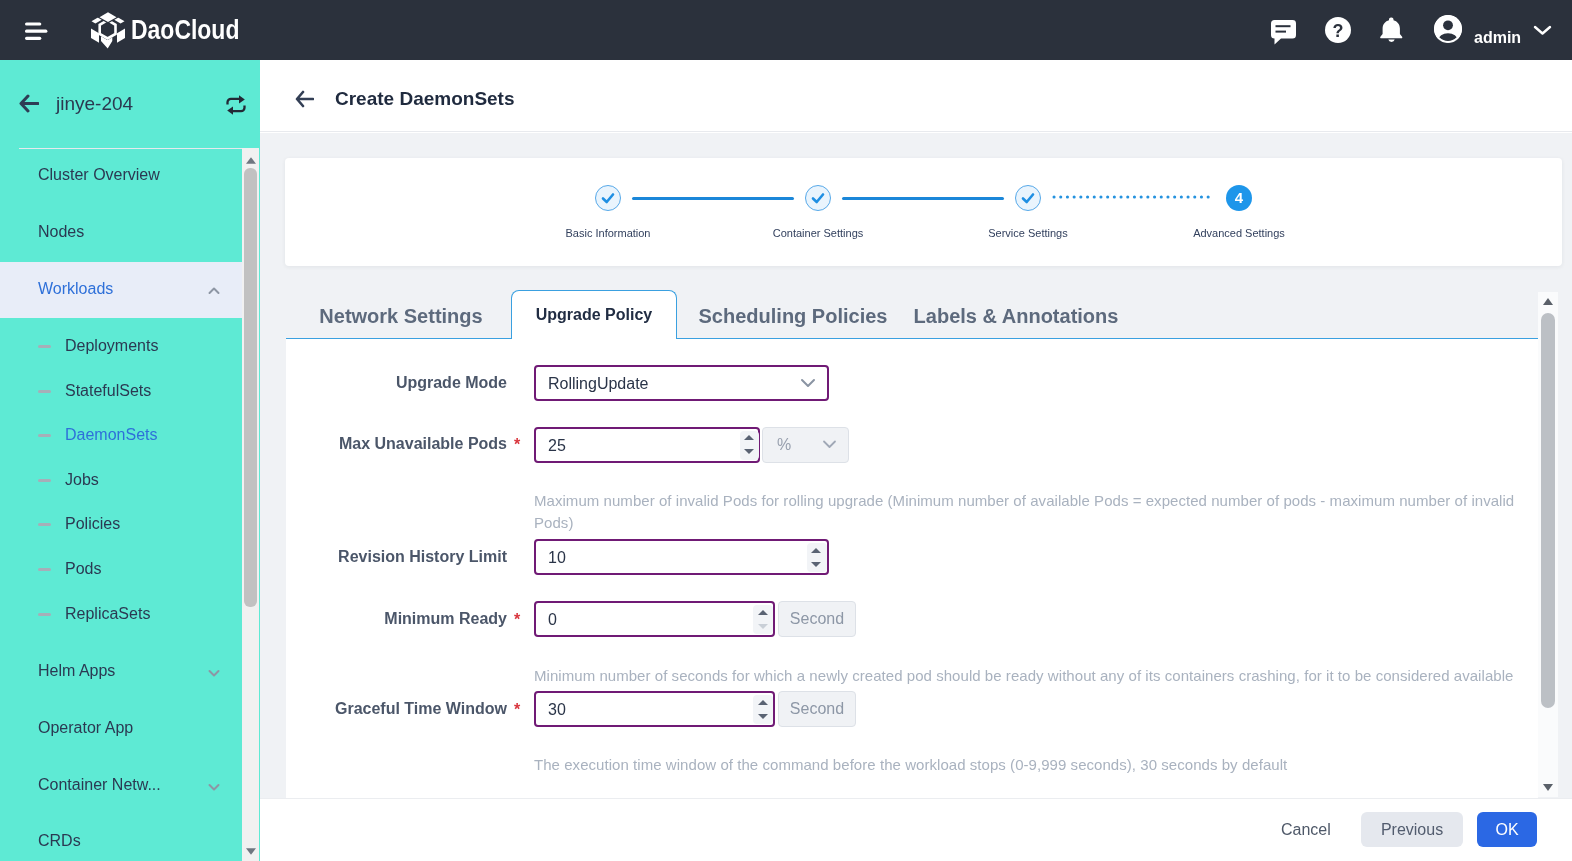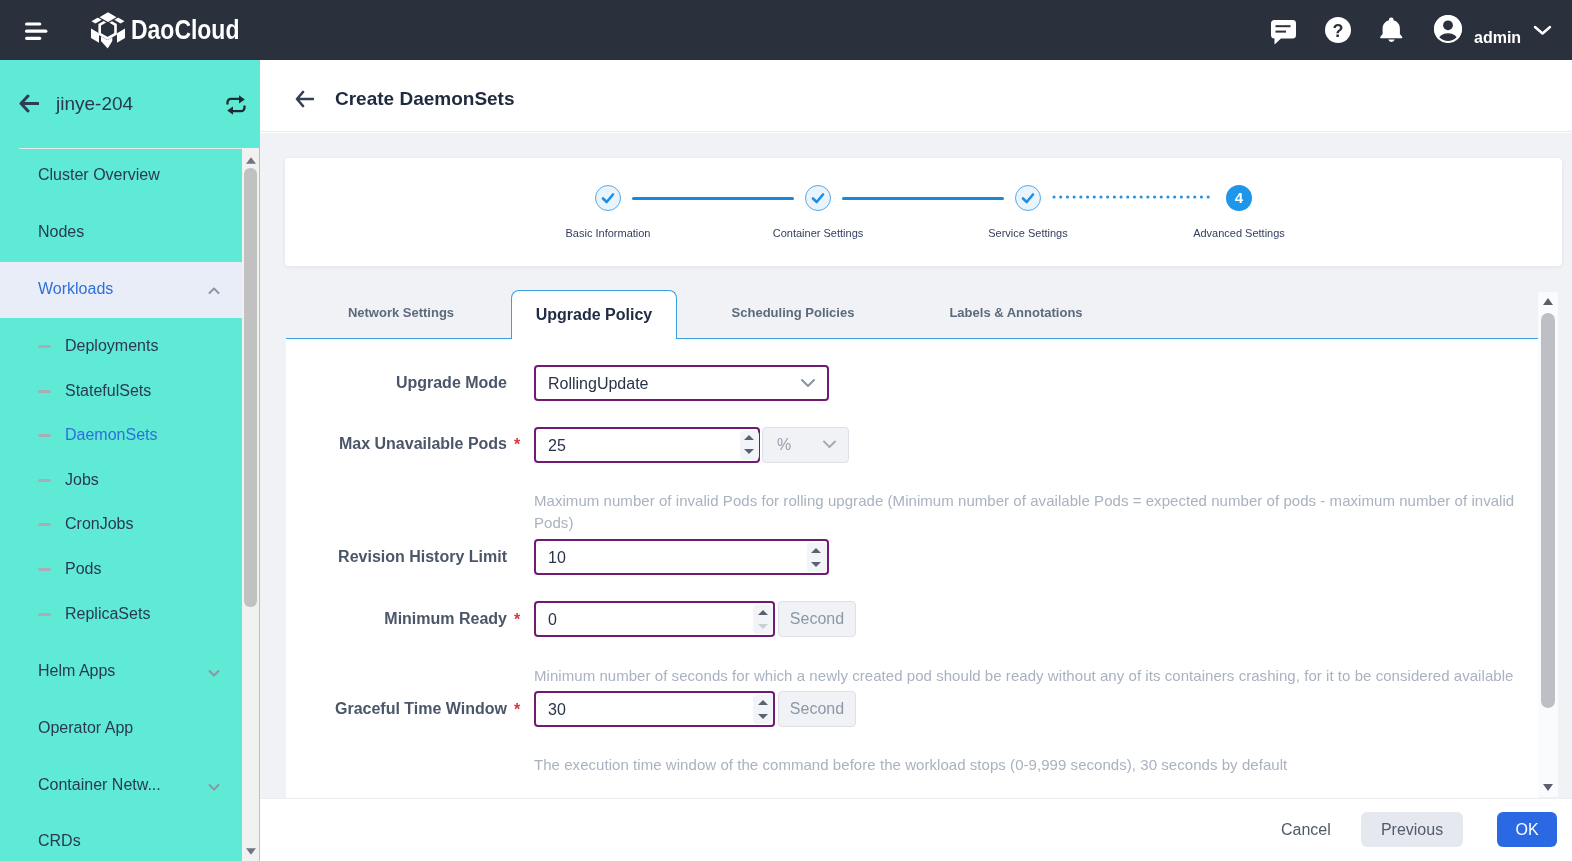--- a/index.html
+++ b/index.html
@@ -34,21 +34,21 @@
 
   
   #card { position:absolute; left:285px; top:158px; width:1277px; height:108px; background:#fff; border-radius:4px; box-shadow:0 1px 4px rgba(31,45,61,.07); }
   .stepCircle { position:absolute; top:185px; width:26px; height:26px; border-radius:50%; background:#e9f4fd; border:1.5px solid #57a9e9; }
   .stepCheck { position:absolute; top:185px; width:26px; height:26px; }
   #step4 { position:absolute; top:185px; width:26px; height:26px; border-radius:50%; background:#1e96ea; color:#fff; font-size:15px; font-weight:bold; text-align:center; line-height:26px; }
   .stepLine { position:absolute; top:197px; height:2.5px; background:#1b87d9; border-radius:2px; }
   .stepLbl { position:absolute; top:227px; width:220px; text-align:center; font-size:11px; color:#33415e; }
 
   
-  .tabLbl { position:absolute; top:305px; width:240px; text-align:center; font-size:13px; font-weight:600; color:#5d6a7d; }
+  .tabLbl { position:absolute; top:305px; width:240px; text-align:center; font-size:20px; font-weight:600; color:#5d6a7d; }
   #activeTab { position:absolute; left:511px; top:290px; width:166px; height:49px; background:#fff; border:1px solid #3aa0e0; border-bottom:none; border-radius:8px 8px 0 0; }
   #activeTabLbl { position:absolute; left:511px; top:306px; width:166px; text-align:center; font-size:16px; font-weight:bold; color:#212d43; }
   #tabLine { position:absolute; left:286px; top:338px; width:1252px; height:1px; background:#3aa0e0; }
   #tabLineGap { position:absolute; left:512px; top:338px; width:164px; height:1px; background:#fff; }
   #panel { position:absolute; left:286px; top:339px; width:1252px; height:459px; background:#fff; }
 
   
   .lbl { position:absolute; width:400px; left:107px; text-align:right; font-size:16px; font-weight:600; color:#4b5669; }
   .star { position:absolute; left:514px; font-size:16px; font-weight:bold; color:#d9363e; }
   .inp { position:absolute; background:#fff; border:2px solid #701a75; border-radius:4px; font-size:16px; color:#2a3448; }
@@ -61,21 +61,21 @@
   .spinDis { border-top-color:#c9cfd7 !important; }
 
   
   #msTrack { position:absolute; left:1538px; top:292px; width:20px; height:505px; background:#fafbfc; }
   #msThumb { position:absolute; left:1541px; top:313px; width:14px; height:395px; background:#bcc0c5; border-radius:7px; }
 
   
   #footer { position:absolute; left:260px; top:798px; width:1312px; height:63px; background:#fff; border-top:1px solid #ebedf0; }
   #cancel { position:absolute; left:1281px; top:798px; height:63px; line-height:63px; font-size:16px; color:#4e5868; }
   #prevBtn { position:absolute; left:1361px; top:812px; width:102px; height:35px; background:#e5e8ee; border-radius:6px; text-align:center; line-height:35px; font-size:16px; color:#525c6e; }
-  #okBtn { position:absolute; left:1477px; top:812px; width:60px; height:35px; background:#2b68e4; border-radius:6px; text-align:center; line-height:35px; font-size:16px; color:#fff;margin-left:20px; }
+  #okBtn { position:absolute; left:1477px; top:812px; width:60px; height:35px; background:#2b68e4; border-radius:6px; text-align:center; line-height:35px; font-size:16px; color:#fff; }
 </style>
 </head>
 <body>
 
 <div id="topbar">
   <svg class="abs" style="left:25px;top:21.5px" width="23" height="20" viewBox="0 0 23 20">
     <rect x="0" y="0.4" width="16.3" height="3.1" rx="1.55" fill="#fff"></rect>
     <rect x="0" y="7.6" width="22.4" height="3.1" rx="1.55" fill="#fff"></rect>
     <rect x="0" y="14.8" width="16.3" height="3.1" rx="1.55" fill="#fff"></rect>
   </svg>
@@ -153,21 +153,21 @@
 
   <div class="dash" style="top:285px"></div>
     <div class="mi2" style="top:277px">Deployments</div>
   <div class="dash" style="top:330px"></div>
     <div class="mi2" style="top:322px">StatefulSets</div>
   <div class="dash" style="top:374px"></div>
     <div class="mi2 blue" style="top:366px">DaemonSets</div>
   <div class="dash" style="top:419px"></div>
     <div class="mi2" style="top:411px">Jobs</div>
   <div class="dash" style="top:463px"></div>
-    <div class="mi2" style="top:455px">CronJobs</div>
+    <div class="mi2" style="top:455px">Policies</div>
   <div class="dash" style="top:508px"></div>
     <div class="mi2" style="top:500px">Pods</div>
   <div class="dash" style="top:553px"></div>
     <div class="mi2" style="top:545px">ReplicaSets</div>
 
   <div class="mi" style="top:602px">Helm Apps</div>
   <svg class="chev" style="top:606px" viewBox="0 0 14 14">
       <path d="M2.5 5 L7 9.5 L11.5 5" stroke="#8d96a4" stroke-width="2" fill="none" stroke-linecap="round" stroke-linejoin="round"></path>
     </svg>
   <div class="mi" style="top:659px">Operator App</div>

